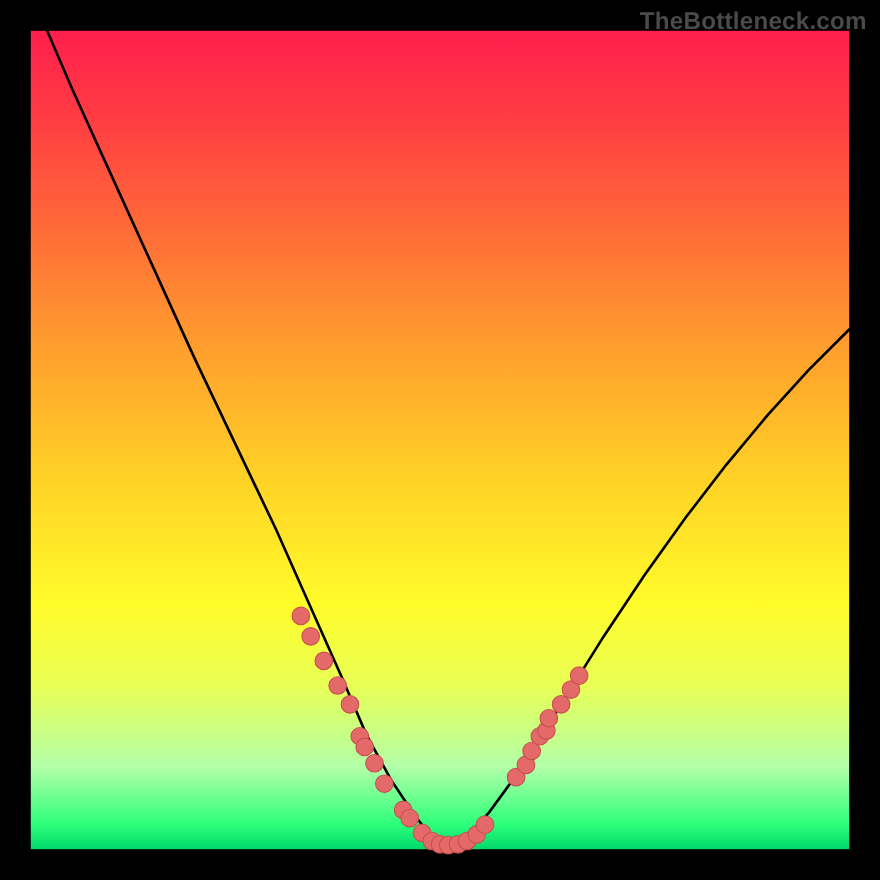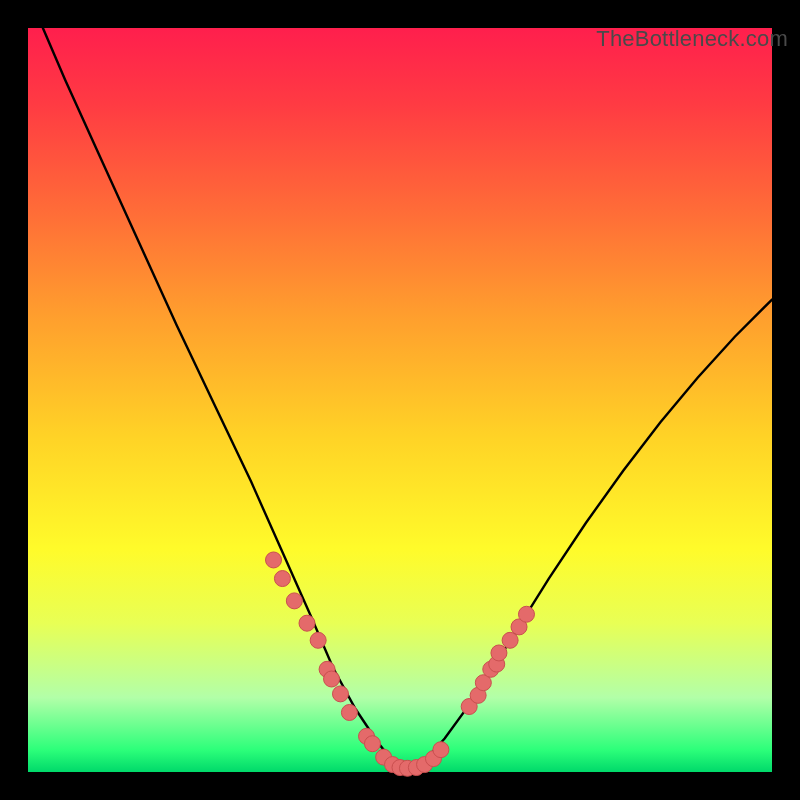--- a/index.html
+++ b/index.html
@@ -39,23 +39,22 @@
       #2dff7a 97%,
       #00d96a 100%
     );
   }
   .watermark {
     position: absolute;
     top: 6px;
     right: 12px;
     color: #4a4a4a;
     font-size: 22px;
-    font-weight: 400;
+    font-weight: 700;
     letter-spacing: 0.2px;
-    margin-top: 20px;
   }
   svg.overlay {
     position: absolute;
     top: 0;
     left: 0;
     width: 744px;
     height: 744px;
     overflow: visible;
   }
 </style>

